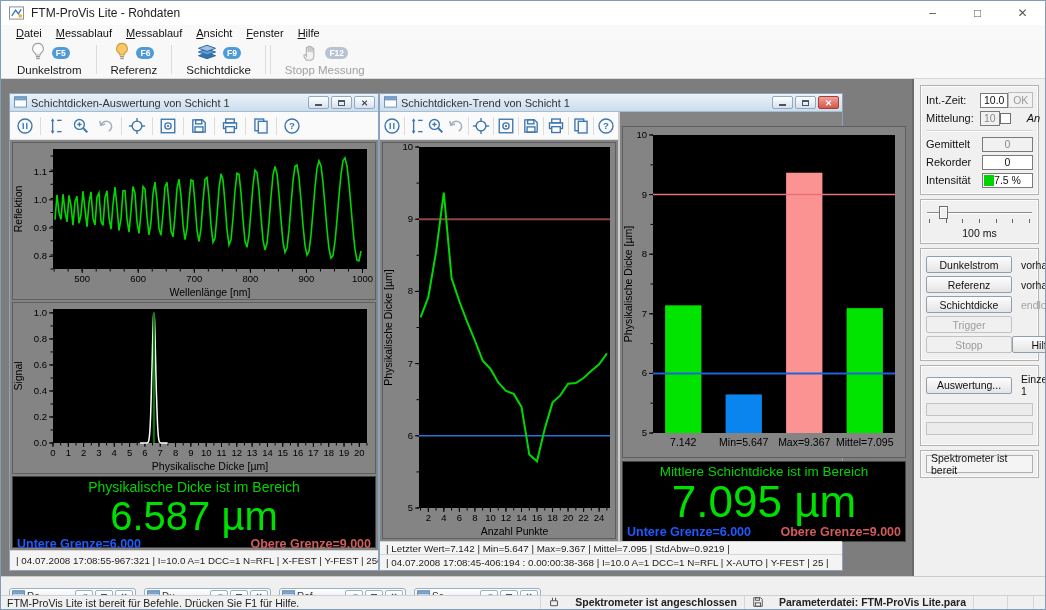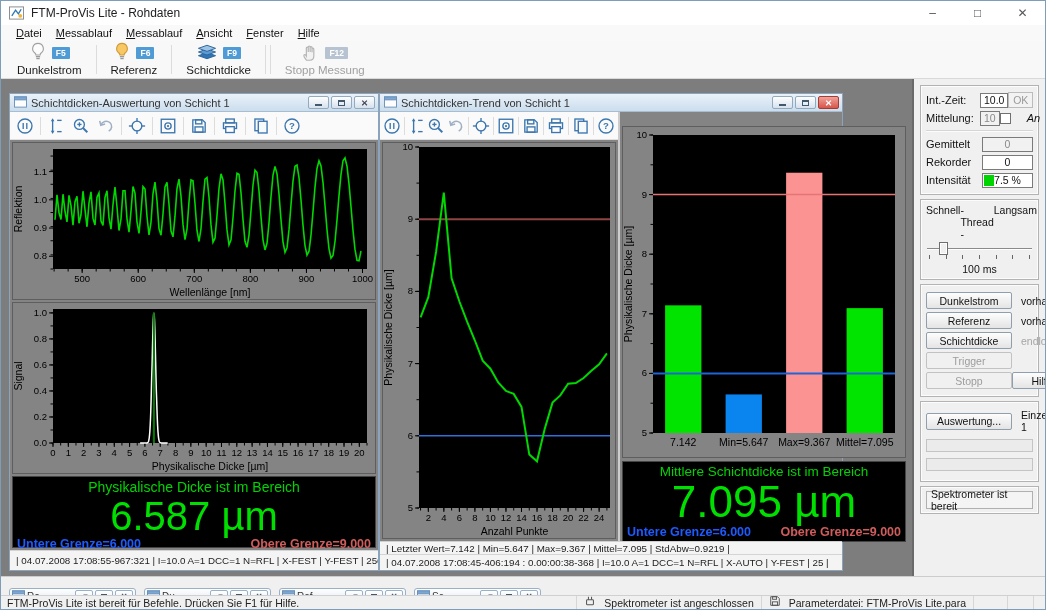--- a/index.html
+++ b/index.html
@@ -23,21 +23,21 @@
   .menu-item::first-letter { text-decoration:underline; }
 
   
   .toolbar { height:38px; background:#f8f8f8; border-bottom:1px solid #d9d9d9;
     display:flex; align-items:stretch; padding-left:4px; flex:none; }
   .tbtn { display:flex; flex-direction:column; align-items:center; justify-content:center;
     padding:1px 12px 2px 12px; font-size:11.5px; color:#1a1a1a; }
   .tbtn .icon-row { display:flex; align-items:center; gap:5px; height:21px; }
   .tbtn.dis { color:#a0a0a0; }
   .fkey { background:#4f9bd5; color:#fff; font-size:8.5px; font-weight:bold;
-    padding:1px 4px; border-radius:1px; line-height:10px; }
+    padding:1px 4px; border-radius:6px; line-height:10px; }
   .tbtn.dis .fkey { background:#b7c3d1; }
   .tsep { width:1px; background:#dcdcdc; margin:4px 2px; }
 
   
   .mdi { flex:1; position:relative; background:#7d7d7d; overflow:hidden; }
 
   
   .dock { position:absolute; right:0; top:0; bottom:0; width:133px; background:#f0f0f0;
     border-left:2px solid #6a6a6a; }
   .dock-inner { padding:6px 6px 0 6px; }
@@ -142,22 +142,22 @@
     background:linear-gradient(#ffffff,#e2ebf4); display:flex; align-items:center;
     justify-content:center; flex:none; }
   .g-restore { width:5px; height:4px; border:1px solid #44586c; box-shadow:2px -2px 0 -0.5px #44586c; margin:2px 0 0 -2px; }
   .g-box { width:6px; height:5px; border:1px solid #44586c; }
   .g-xx { font-size:8px; line-height:8px; color:#44586c; font-weight:bold; }
 
   
   .statusbar { height:14px; flex:none; background:#f0f0f0; border-top:1px solid #d0d0d0;
     display:flex; align-items:center; font-size:10.5px; color:#222; }
   .smsg { padding-left:6px; flex:1; white-space:nowrap; overflow:hidden; }
-  .sseg { display:flex; align-items:flex-end; gap:8px; padding:0 7px; height:100%;
-    border-left:1px solid #d6d6d6; white-space:nowrap; }
+  .sseg { display:flex; align-items:flex-start; gap:15px; padding:0 7px; height:100%;
+    border-left:1px solid #d6d6d6; white-space:nowrap;font-weight:bold; }
   .sseg.empty1 { width:34px; } .sseg.empty2 { width:26px; }
   .grip { width:12px; height:100%; border-left:1px solid #d6d6d6; }
 </style>
 </head>
 <body>
 
 <div class="app">
 
   <div class="titlebar">
     <span class="ticon16">
@@ -821,25 +821,20 @@
           <div class="row">
             <span class="lbl">Intensität</span>
             <span class="inp grow intens">
               <span class="intens-bar"></span>
               <span>7.5 %</span>
             </span>
           </div>
         </div>
 
         <div class="grp">
-          <div class="sl-labels">
-            <span>Schnell</span>
-            <span>- Thread -</span>
-            <span>Langsam</span>
-          </div>
           <div class="sl-track">
             <span class="sl-thumb"></span>
           </div>
           <div class="sl-ticks">
             <span></span>
               <span></span>
               <span></span>
               <span></span>
               <span></span>
               <span></span>

